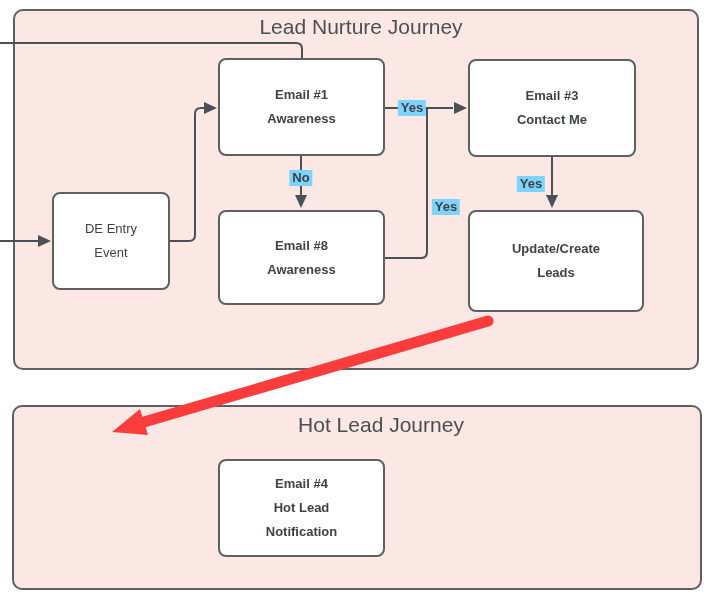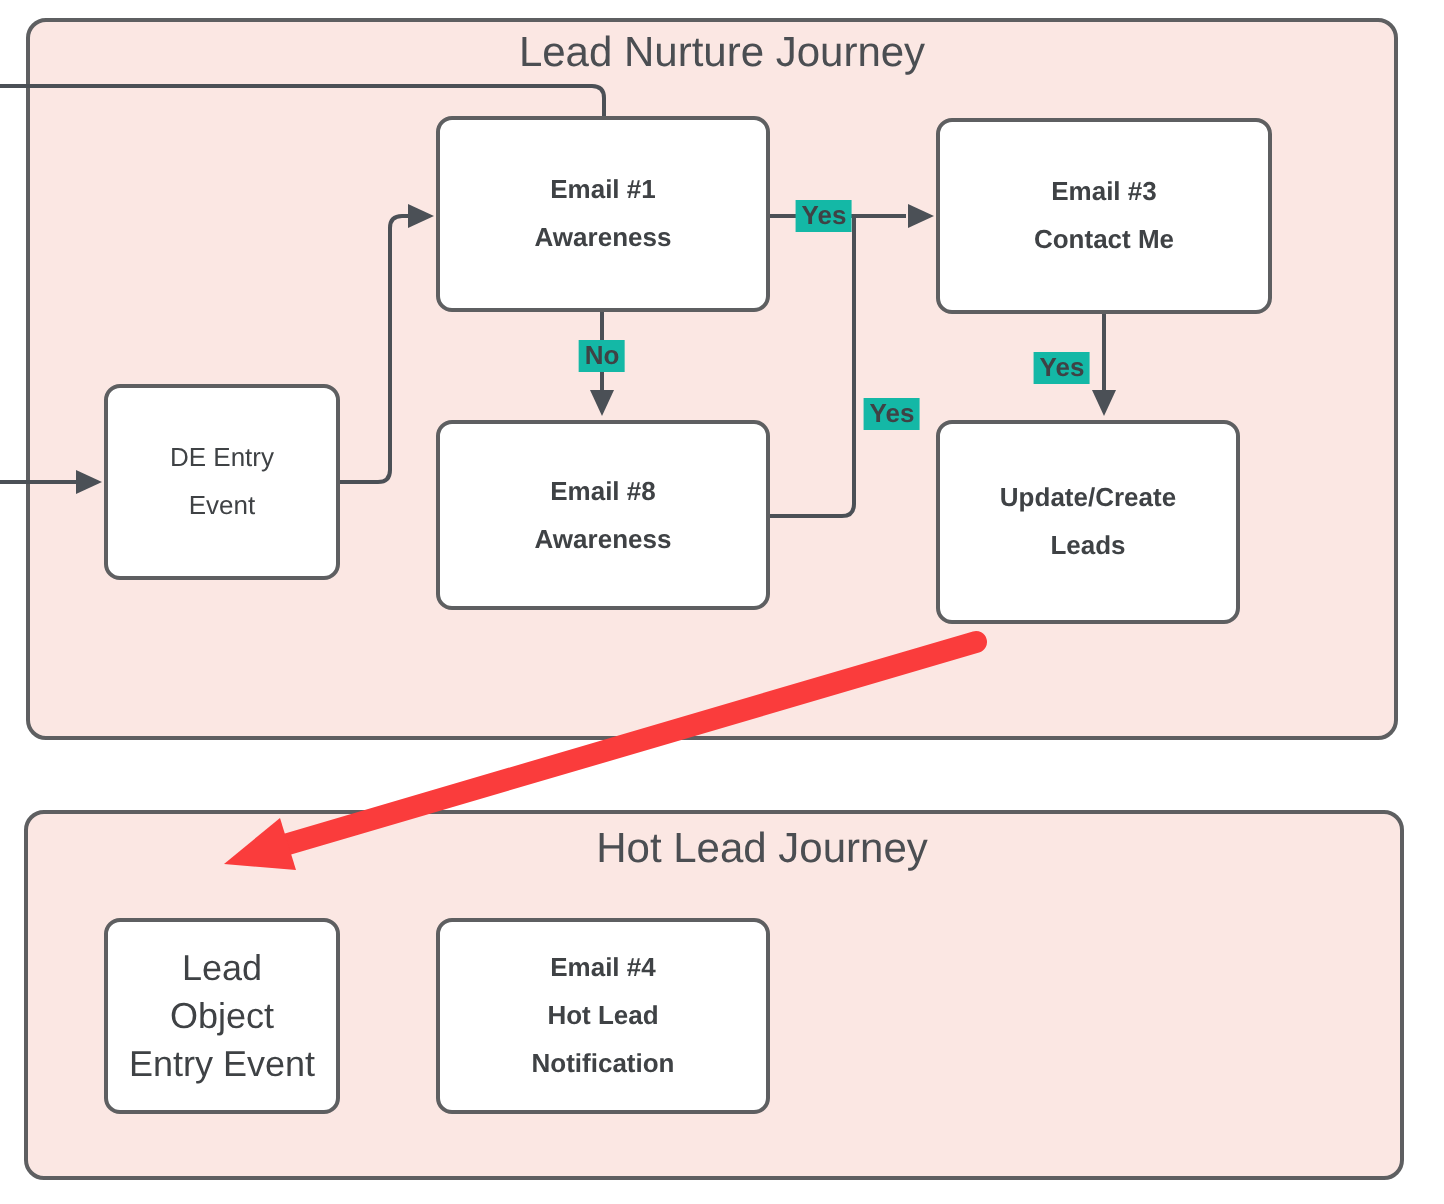--- a/index.html
+++ b/index.html
@@ -56,21 +56,21 @@
   .connector-layer {
     position: absolute;
     left: 0;
     top: 0;
     z-index: 3;
     pointer-events: none;
   }
   .edge-label {
     position: absolute;
     transform: translate(-50%, -50%);
-    background: #14b8a6;
+    background: #7dd3fc;
     padding: 0 3px;
     font-size: 13px;
     font-weight: bold;
     color: #3f4245;
     z-index: 4;
     line-height: 16px;
   }
 </style>
 </head>
 <body>
@@ -96,30 +96,25 @@
   <div class="node" style="left:218px; top:210px; width:167px; height:95px;">
     <span class="node-label bold">Email #8
 Awareness</span>
   </div>
 
   <div class="node" style="left:468px; top:59px; width:168px; height:98px;">
     <span class="node-label bold">Email #3
 Contact Me</span>
   </div>
 
-  <div class="node" style="left:468px; top:210px; width:152px; height:102px;">
+  <div class="node" style="left:468px; top:210px; width:176px; height:102px;">
     <span class="node-label bold">Update/Create
 Leads</span>
   </div>
 
-  <div class="node" style="left:52px; top:459px; width:118px; height:98px;">
-    <span class="node-label small">Lead
-Object
-Entry Event</span>
-  </div>
 
   <div class="node" style="left:218px; top:459px; width:167px; height:98px;">
     <span class="node-label bold">Email #4
 Hot Lead
 Notification</span>
   </div>
 
   <svg class="connector-layer" width="722" height="602" viewBox="0 0 722 602">
     <g stroke="#4b5056" stroke-width="2" fill="none">
 

